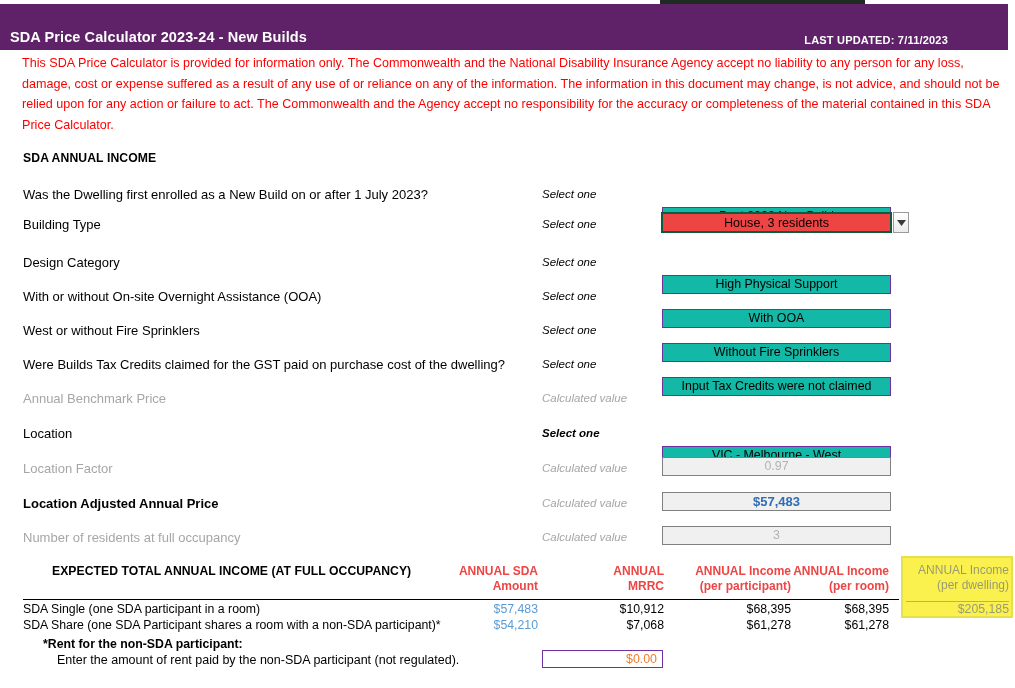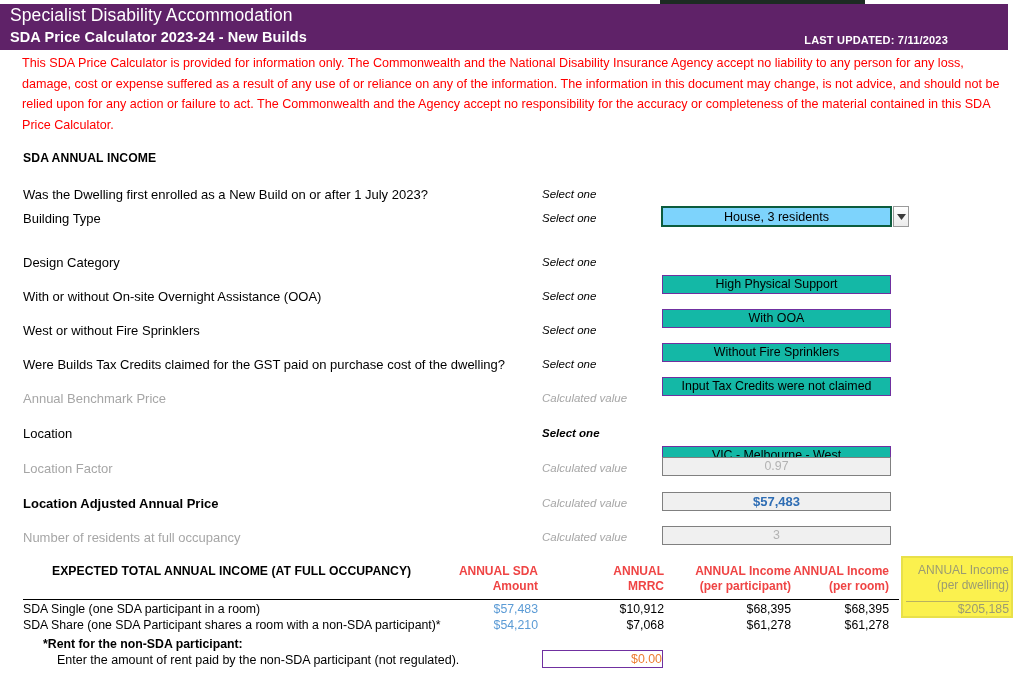--- a/index.html
+++ b/index.html
@@ -71,21 +71,21 @@
     background:#14b8a6; border:1px solid #7030a0; color:#000;margin-top:24px;
   }
   .vbox.calc {
     background:#f0f0f0; border:1px solid #808080; color:#b3b3b3;
   }
   .vbox.calc.blue { color:#2e6db4; font-weight:700; font-size:13px; }
 
   
   .selcell {
     position:absolute; left:661px; top:-1px; width:231px; height:21px;
-    border:2px solid #0c5c3d; background:#7dd3fc;
+    border:2px solid #0c5c3d; background:#ef4444;
     display:flex; align-items:center; justify-content:center;
     font-size:12.6px; color:#000; white-space:nowrap;
   }
   .ddbtn {
     position:absolute; left:893px; top:-1px; width:16px; height:21px;
     background:linear-gradient(#ffffff,#ebebeb);
     border:1px solid #9a9a9a;
     display:flex; align-items:center; justify-content:center;
   }
   .ddbtn svg { display:block; }
@@ -127,49 +127,48 @@
     font-size:12.3px; font-weight:700; color:#000; white-space:nowrap;
   }
   .note-reg {
     position:absolute; left:57px; top:653px;
     font-size:12.5px; color:#000; white-space:nowrap;
   }
   .rent-input {
     position:absolute; left:542px; top:650px; width:121px; height:18px;
     background:#ffffff; border:1px solid #7030a0;
     display:flex; align-items:center; justify-content:flex-end;
-    font-size:12.4px; color:#ed7d31;
+    padding-right:5px; font-size:12.4px; color:#ed7d31;
   }
 </style>
 </head>
 <body>
 
 <div id="app">
 
   <div class="top-strip">
     <div class="dark"></div>
   </div>
 
   <div class="header">
-    <div class="title">Specialist Disability Accommodation</div>
     <div class="subtitle">SDA Price Calculator 2023-24 - New Builds</div>
     <div class="lastupd">LAST UPDATED:  7/11/2023</div>
   </div>
 
   <div class="disclaimer">This SDA Price Calculator is provided for information only.  The Commonwealth and the National Disability Insurance Agency accept no liability to any person for any loss, damage, cost or expense suffered as a result of any use of or reliance on any of the information.  The information in this document may change, is not advice, and should not be relied upon for any action or failure to act. The Commonwealth and the Agency accept no responsibility for the accuracy or completeness of the material contained in this SDA Price Calculator.</div>
 
   <div class="section-title">SDA ANNUAL INCOME</div>
 
   <div class="row" style="top:183px">
     <div class="label">Was the Dwelling first enrolled as a New Build on or after 1 July 2023?</div>
     <div class="hint">Select one</div>
     <div class="vbox select">Post 2023 New Build</div>
   </div>
 
-  <div class="row" style="top:207px">
+  <div class="row" style="top:213px">
     <div class="label">Building Type</div>
     <div class="hint">Select one</div>
     <div class="selcell">House, 3 residents</div>
     <div class="ddbtn">
       <svg width="9" height="6" viewBox="0 0 9 6" aria-hidden="true">
           <path d="M0 0 L9 0 L4.5 6 Z" fill="#3a3a3a"></path>
         </svg>
     </div>
   </div>
 

